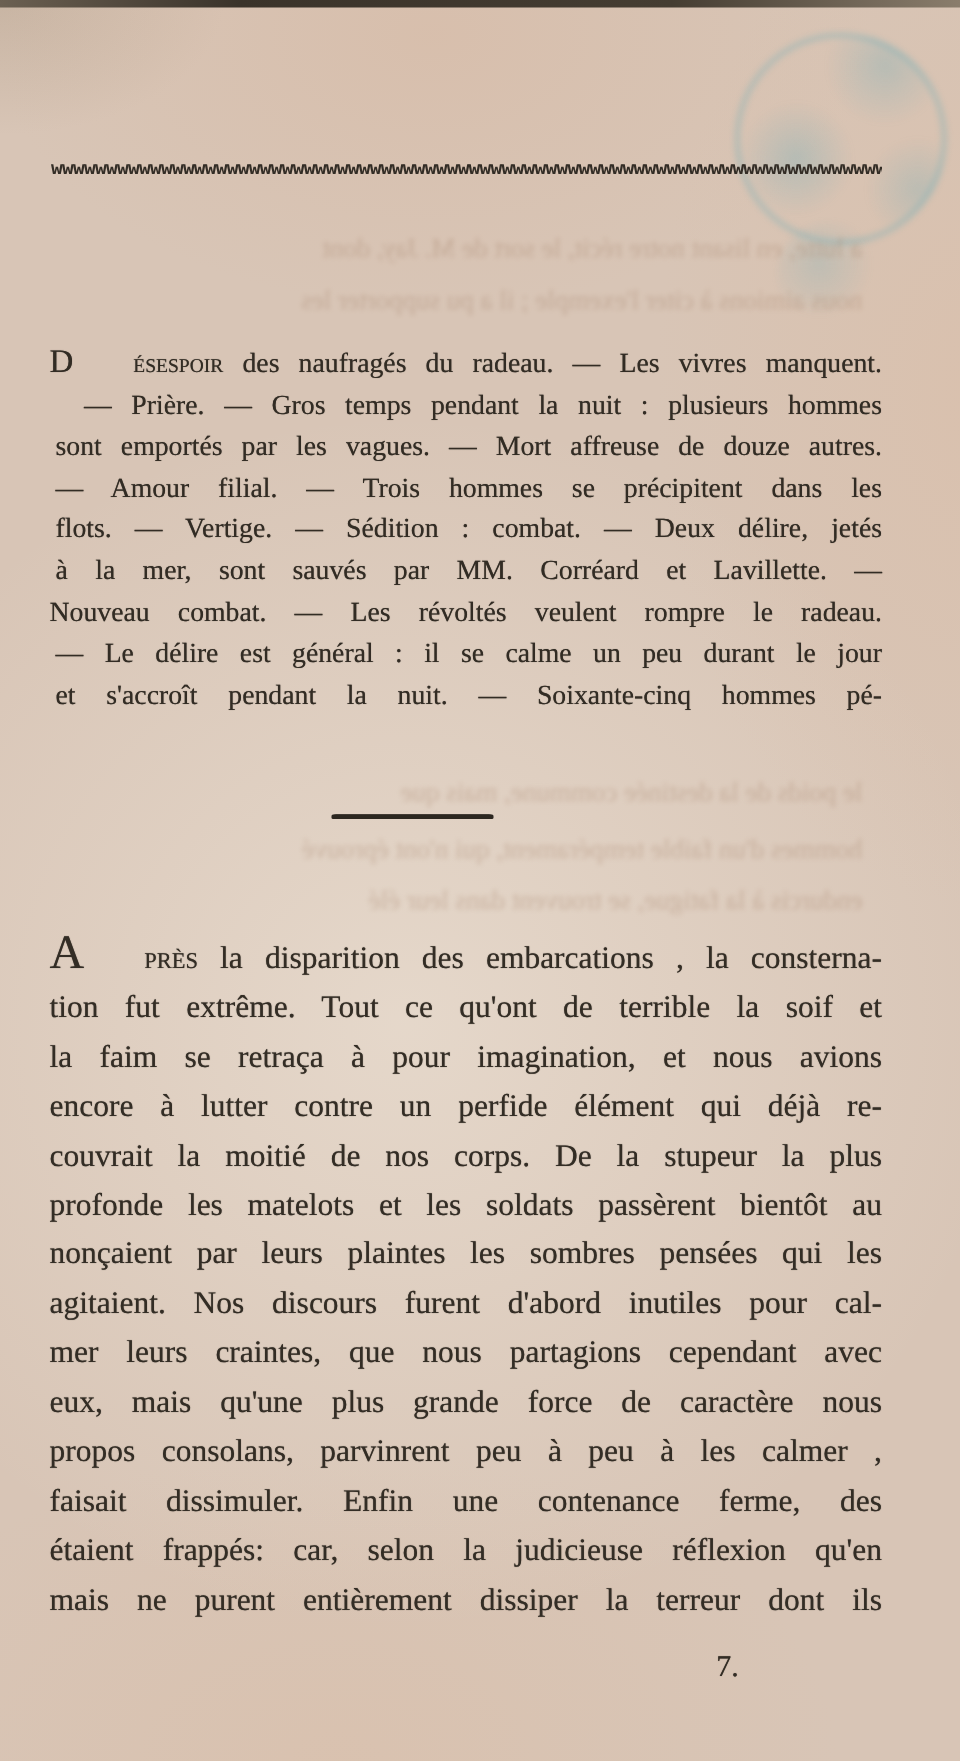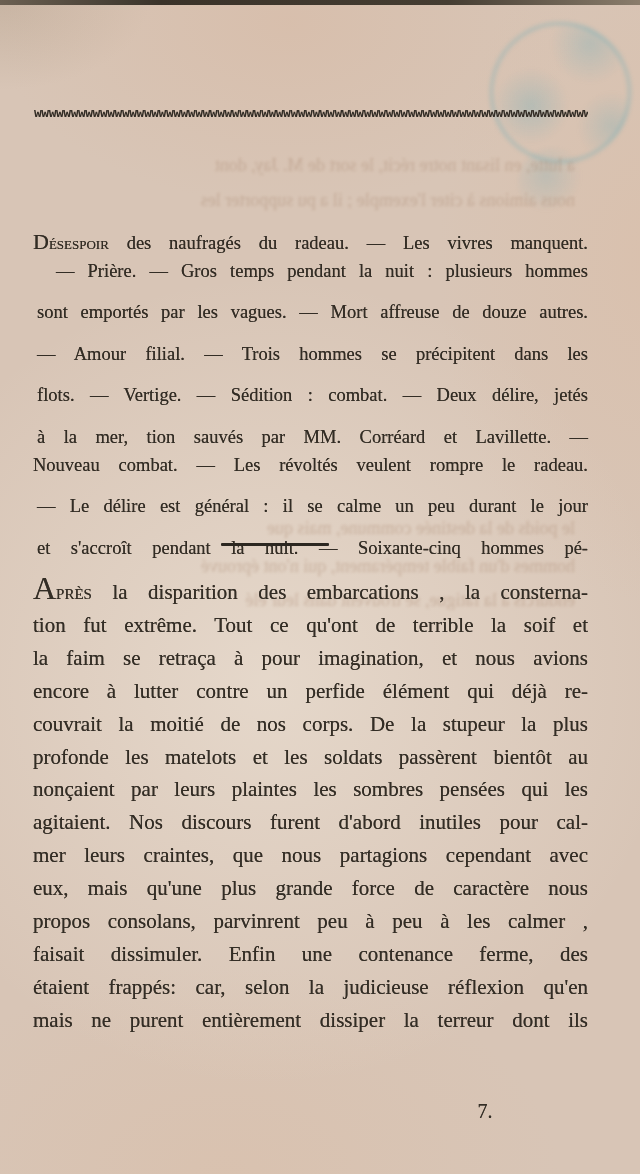--- a/index.html
+++ b/index.html
@@ -63,30 +63,30 @@
   .g3{top:518px;}
   .g4{top:556px;}
   .g5{top:590px;}
   .summary{
     position:absolute;left:33px;top:230px;width:555px;
     font-size:18.5px;line-height:27.6px;
     color:#322c24;
     text-shadow:0 0 0.5px rgba(50,44,36,0.8);
   }
   .body-text{
-    position:absolute;left:33px;top:572px;width:555px;
+    position:absolute;left:33px;top:618px;width:555px;
     font-size:21px;line-height:32.9px;
     color:#332d25;
     text-shadow:0 0 0.6px rgba(51,45,37,0.8);
   }
   .jl{text-align:justify;text-align-last:justify;}
   .jl-left{text-align:left;}
   .ind{padding-left:23px;}
-  .ind2{padding-left:4px;margin-top:14px;}
-  .sc{font-variant:small-caps;}
+  .ind2{padding-left:4px;}
+  .sc{font-variant:small-caps;padding-left:40px;}
   .sum-initial{font-size:22px;line-height:1;}
   .body-initial{font-size:32px;line-height:1;}
   .rule{
     position:absolute;left:222px;top:543px;width:106px;height:3px;
     background:#2c2720;border-radius:1px;
     box-shadow:-1px 0 0 #2c2720, 1px 0 0 #2c2720;
   }
   .signature{
     position:absolute;left:455px;top:1100px;width:60px;
     font-size:20px;color:#332d25;text-align:center;
@@ -108,21 +108,21 @@
   <div class="ghost g1">a lutte, en lisant notre récit, le sort de M. Jay, dont</div>
   <div class="ghost g2">nous aimions à citer l'exemple ; il a pu supporter les</div>
 
 
   <div class="summary">
     <div class="jl"><span class="sum-initial">D</span><span class="sc">ésespoir</span><span> des naufragés du radeau. — Les vivres manquent.</span></div>
     <div class="jl ind">— Prière. — Gros temps pendant la nuit : plusieurs hommes</div>
     <div class="jl ind2">sont emportés par les vagues. — Mort affreuse de douze autres.</div>
     <div class="jl ind2">— Amour filial. — Trois hommes se précipitent dans les</div>
     <div class="jl ind2">flots. — Vertige. — Sédition : combat. — Deux délire, jetés</div>
-    <div class="jl ind2">à la mer, tion sauvés par MM. Corréard et Lavillette. —</div>
+    <div class="jl ind2">à la mer, sont sauvés par MM. Corréard et Lavillette. —</div>
     <div class="jl">Nouveau combat. — Les révoltés veulent rompre le radeau.</div>
     <div class="jl ind2">— Le délire est général : il se calme un peu durant le jour</div>
     <div class="jl ind2">et s'accroît pendant la nuit. — Soixante-cinq hommes pé-</div>
   </div>
 
   <div class="ghost g3">le poids de la destinée commune, mais que</div>
   <div class="rule"></div>
   <div class="ghost g4">hommes d'un faible tempérament, qui n'ont éprouvé</div>
   <div class="ghost g5">endurcis à la fatigue, se trouvent dans leur élé</div>
 

